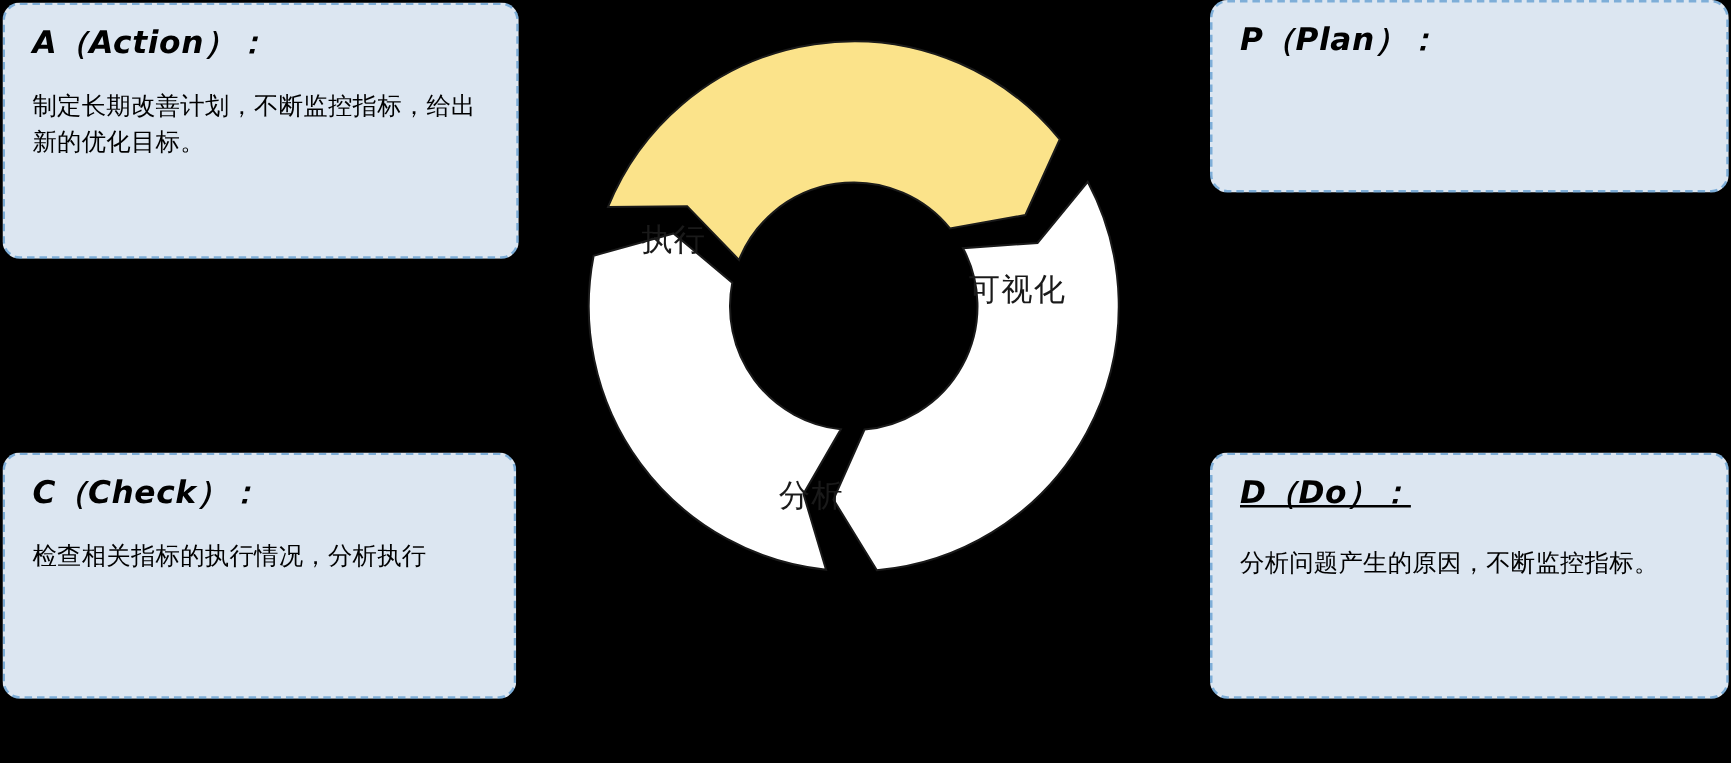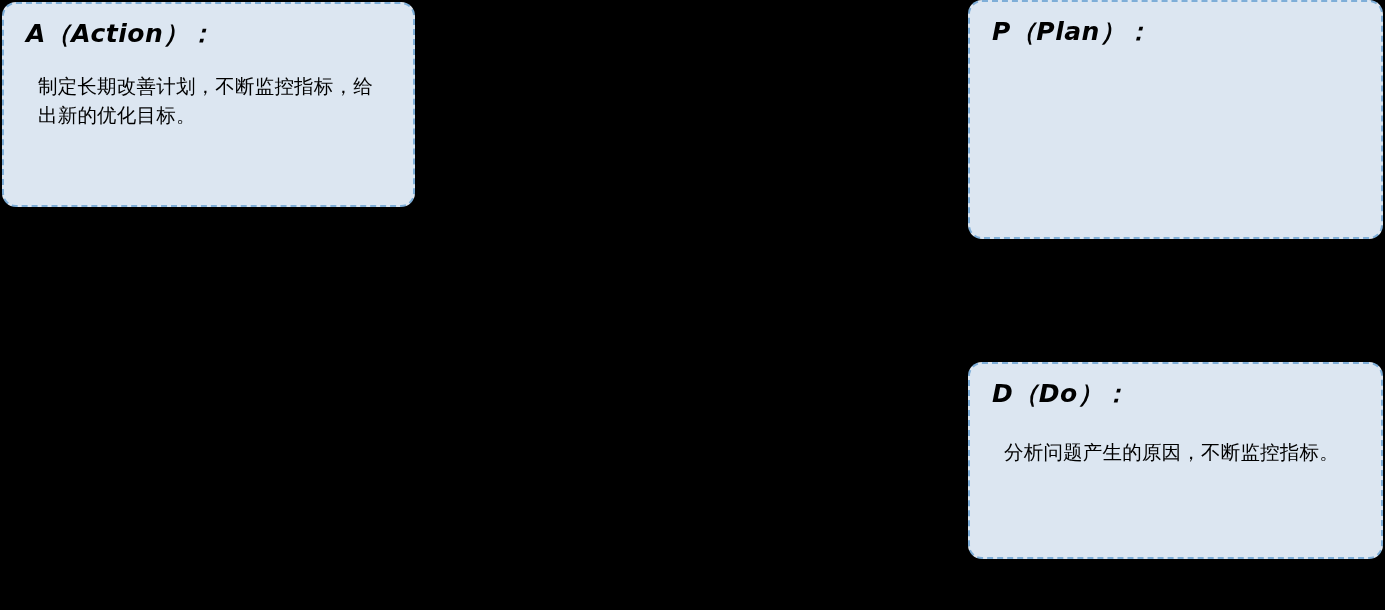--- a/index.html
+++ b/index.html
@@ -38,34 +38,34 @@
     font-family: "DejaVu Sans", sans-serif;
     font-style: italic;
     font-weight: 600;
     font-size: 25px;
     line-height: 1.1;
     letter-spacing: 0.5px;
     white-space: nowrap;
     margin: 0 0 26px 0;
   }
   .callout .body {
-    font-family: Liberation Sans, sans-serif;
+    font-family: Liberation Mono, monospace;
     font-size: 19.5px;
     line-height: 1.5;
-    margin: 12px;
+    margin: 0;
     letter-spacing: 0.2px;
   }
 
   #box-action { left: 2px;    top: 2px;   width: 413px; height: 205px; }
-  #box-plan   { left: 968px;  top: 0px;   width: 415px; height: 239px; }
+  #box-plan   { left: 968px;  top: 0px;   width: 415px; height: 154px; }
   #box-check  { left: 2px;    top: 362px; width: 411px; height: 197px; }
   #box-do     { left: 968px;  top: 362px; width: 415px; height: 197px; }
 
   #box-plan .heading { margin-bottom: 30px; }
-  #box-do  .heading  { margin-bottom: 30px; }
+  #box-do  .heading  { margin-bottom: 30px; text-decoration: underline; }
   #box-action .heading { margin-bottom: 24px; }
   #box-check .heading  { margin-bottom: 24px; }
 
   
   #donut-wrap {
     position: absolute;
     left: 455px;
     top: 18px;
     width: 460px;
     height: 460px;
@@ -95,20 +95,39 @@
 
   <div class="callout" id="box-action">
     <p class="heading">A（Action）：</p>
     <p class="body">制定长期改善计划，不断监控指标，给出新的优化目标。</p>
   </div>
 
   <div class="callout" id="box-plan">
     <p class="heading">P（Plan）：</p>
   </div>
 
+  <div class="callout" id="box-check">
+    <p class="heading">C（Check）：</p>
+    <p class="body">检查相关指标的执行情况，分析执行</p>
+  </div>
 
   <div class="callout" id="box-do">
     <p class="heading">D（Do）：</p>
     <p class="body">分析问题产生的原因，不断监控指标。</p>
   </div>
 
+  <div id="donut-wrap">
+    <svg id="donut-svg" viewBox="0 0 460 460">
+      <g id="segments">
+          <path d="M 31.44 147.58 A 212 212 0 0 1 392.75 93.58 L 365.3 154 L 304.94 164.7 A 99 99 0 0 0 136.21 189.91 L 94.71 146.91 Z" fill="#fbe38a" stroke="#1a1a1a" stroke-width="1.6" stroke-linejoin="miter"></path>
+          <path d="M 415.18 127.47 A 212 212 0 0 1 246.48 438.19 L 211.75 381.65 L 236.63 325.62 A 99 99 0 0 0 315.41 180.52 L 375.03 176.37 Z" fill="#ffffff" stroke="#1a1a1a" stroke-width="1.6" stroke-linejoin="miter"></path>
+          <path d="M 205.84 437.84 A 212 212 0 0 1 19.9 186.55 L 83.82 168.75 L 130.82 208.11 A 99 99 0 0 0 217.65 325.46 L 187.75 377.2 Z" fill="#ffffff" stroke="#1a1a1a" stroke-width="1.6" stroke-linejoin="miter"></path>
+        </g>
+    </svg>
+
+    <span class="seg-label" id="label-execute">执行</span>
+
+    <span class="seg-label" id="label-visualize">可视化</span>
+
+    <span class="seg-label" id="label-analyze">分析</span>
+  </div>
 
 </div>
 
 </body></html>

